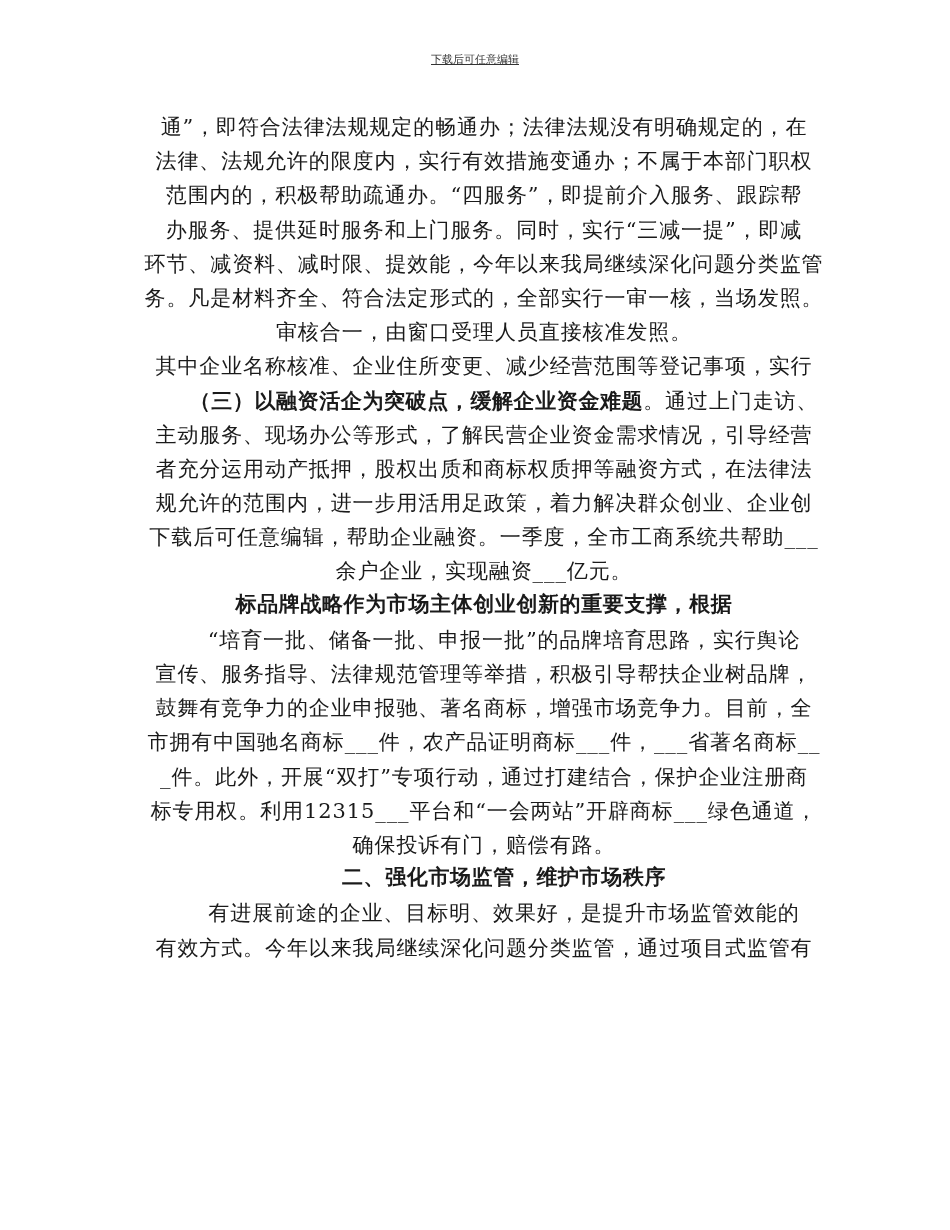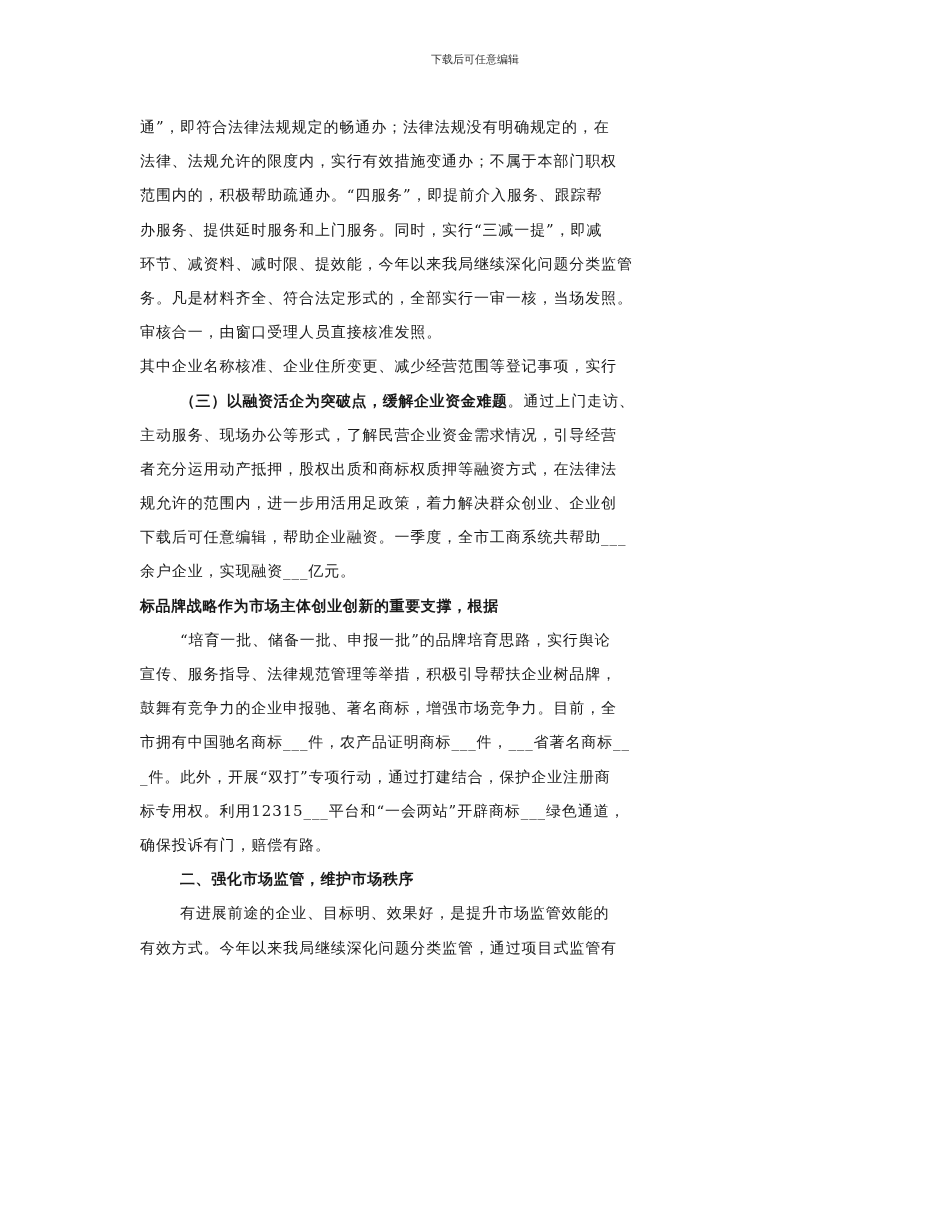--- a/index.html
+++ b/index.html
@@ -1,24 +1,24 @@
 <!DOCTYPE html>
 <html><head>
 <meta charset="utf-8">
 <style>
   html, body { margin: 0; padding: 0; background: #ffffff; }
   body { width: 950px; height: 1230px; position: relative; overflow: hidden;
          font-family: "DejaVu Serif", "Liberation Serif", serif; color: #1a1a1a; }
   .header { position: absolute; top: 52px; left: 0; width: 950px; text-align: center;
-            font-size: 11px; color: #333; }
+            font-size: 11px; color: #333; text-decoration: underline; }
   .page { position: absolute; top: 110px; left: 140px; width: 688px; }
-  .line { height: 34.2px; line-height: 34.2px; font-size: 15px; white-space: nowrap;
-          letter-spacing: 0.9px; overflow: visible; }
+  .line { height: 34.2px; line-height: 34.2px; font-size: 21px; white-space: nowrap;
+          letter-spacing: 0.9px; overflow: visible; text-align: center; }
   .indent { padding-left: 40px; }
-  .bold { font-weight: bold; font-family: Liberation Sans, sans-serif; letter-spacing: 0.6px; }
+  .bold { font-weight: bold; font-family: Liberation Mono, monospace; letter-spacing: 0.6px; }
 </style>
 </head>
 <body>
 
 <div class="header">下载后可任意编辑</div>
 
 <div class="page">
   <div class="line">通”，即符合法律法规规定的畅通办；法律法规没有明确规定的，在</div>
   <div class="line">法律、法规允许的限度内，实行有效措施变通办；不属于本部门职权</div>
   <div class="line">范围内的，积极帮助疏通办。“四服务”，即提前介入服务、跟踪帮</div>

